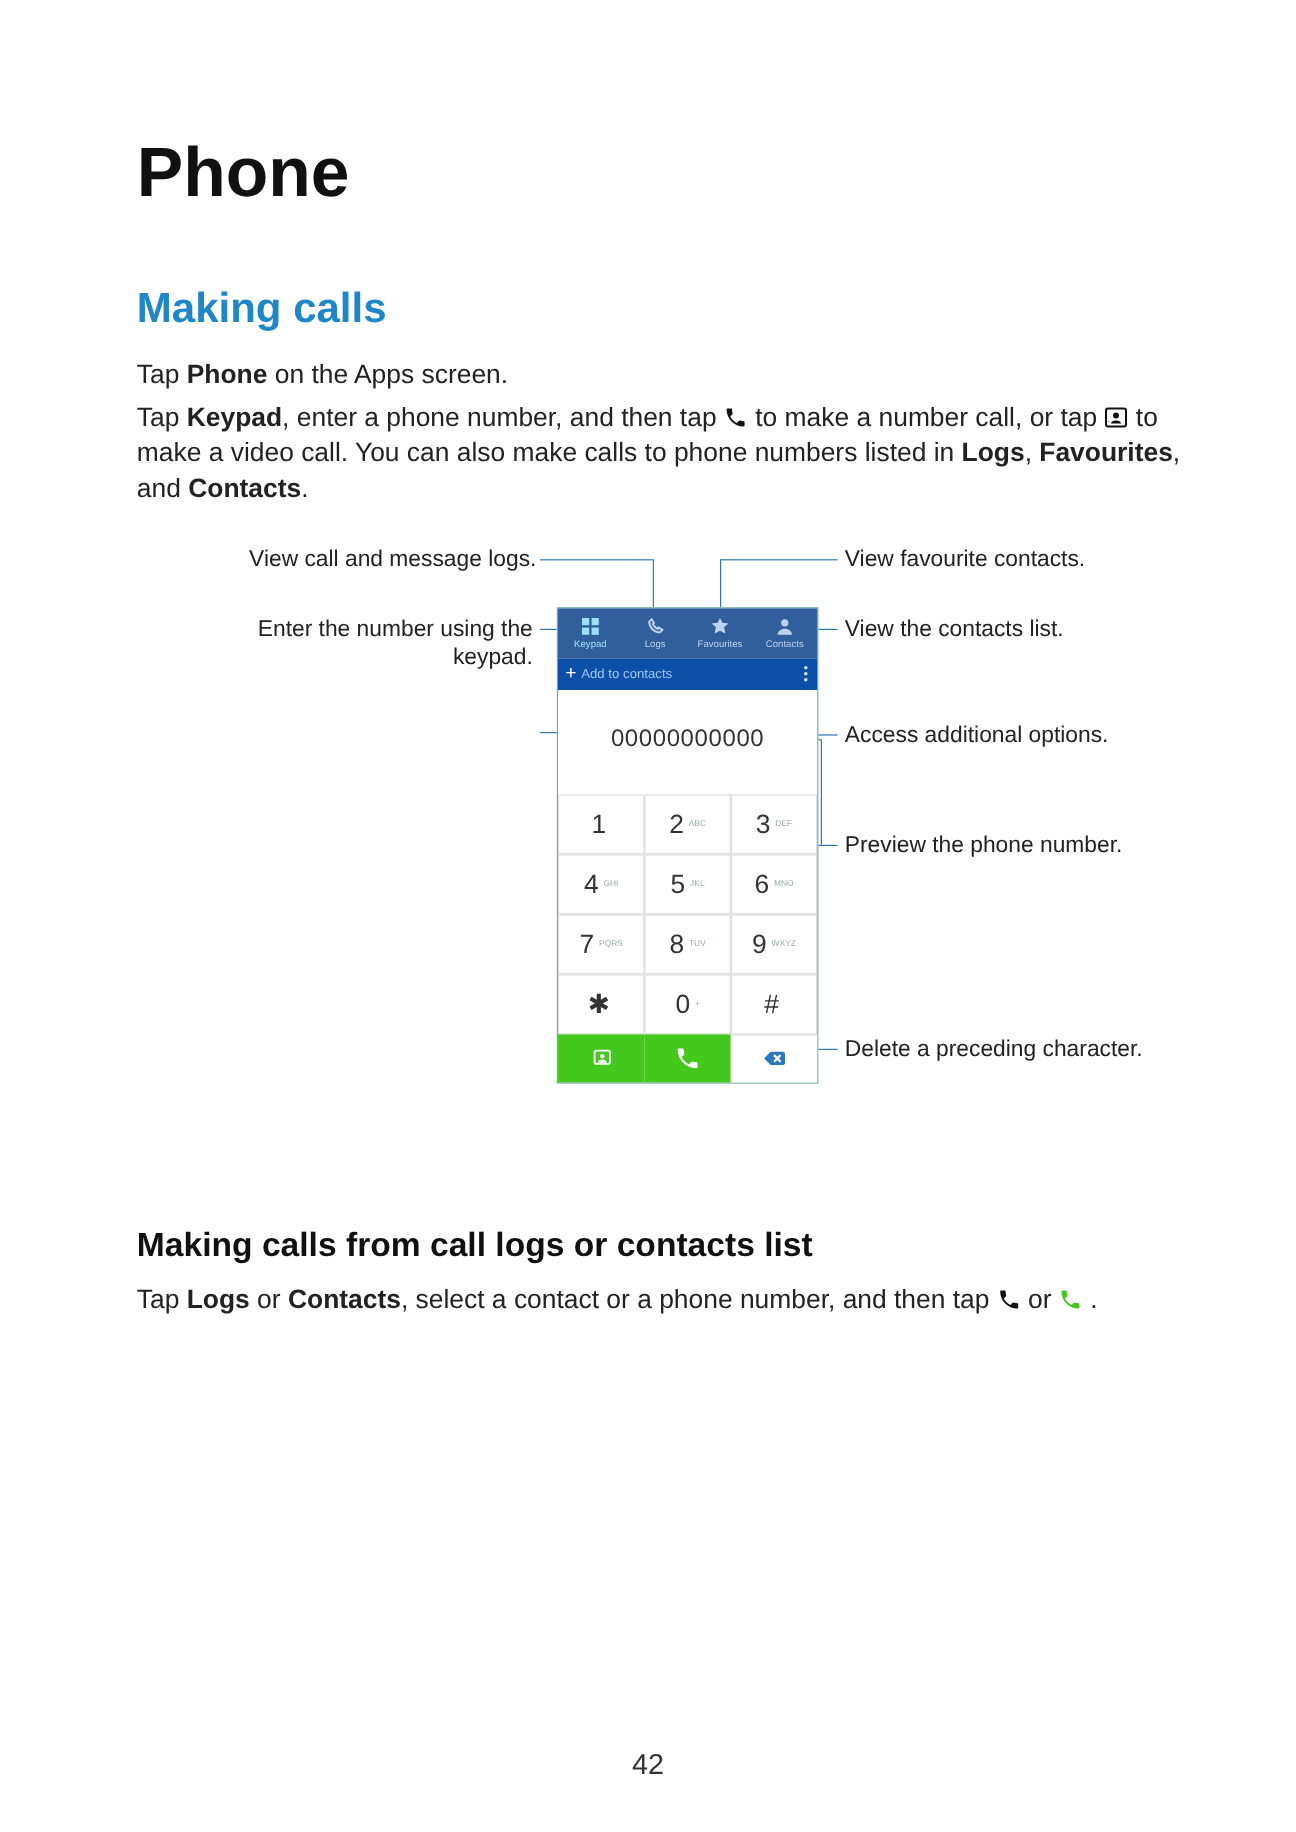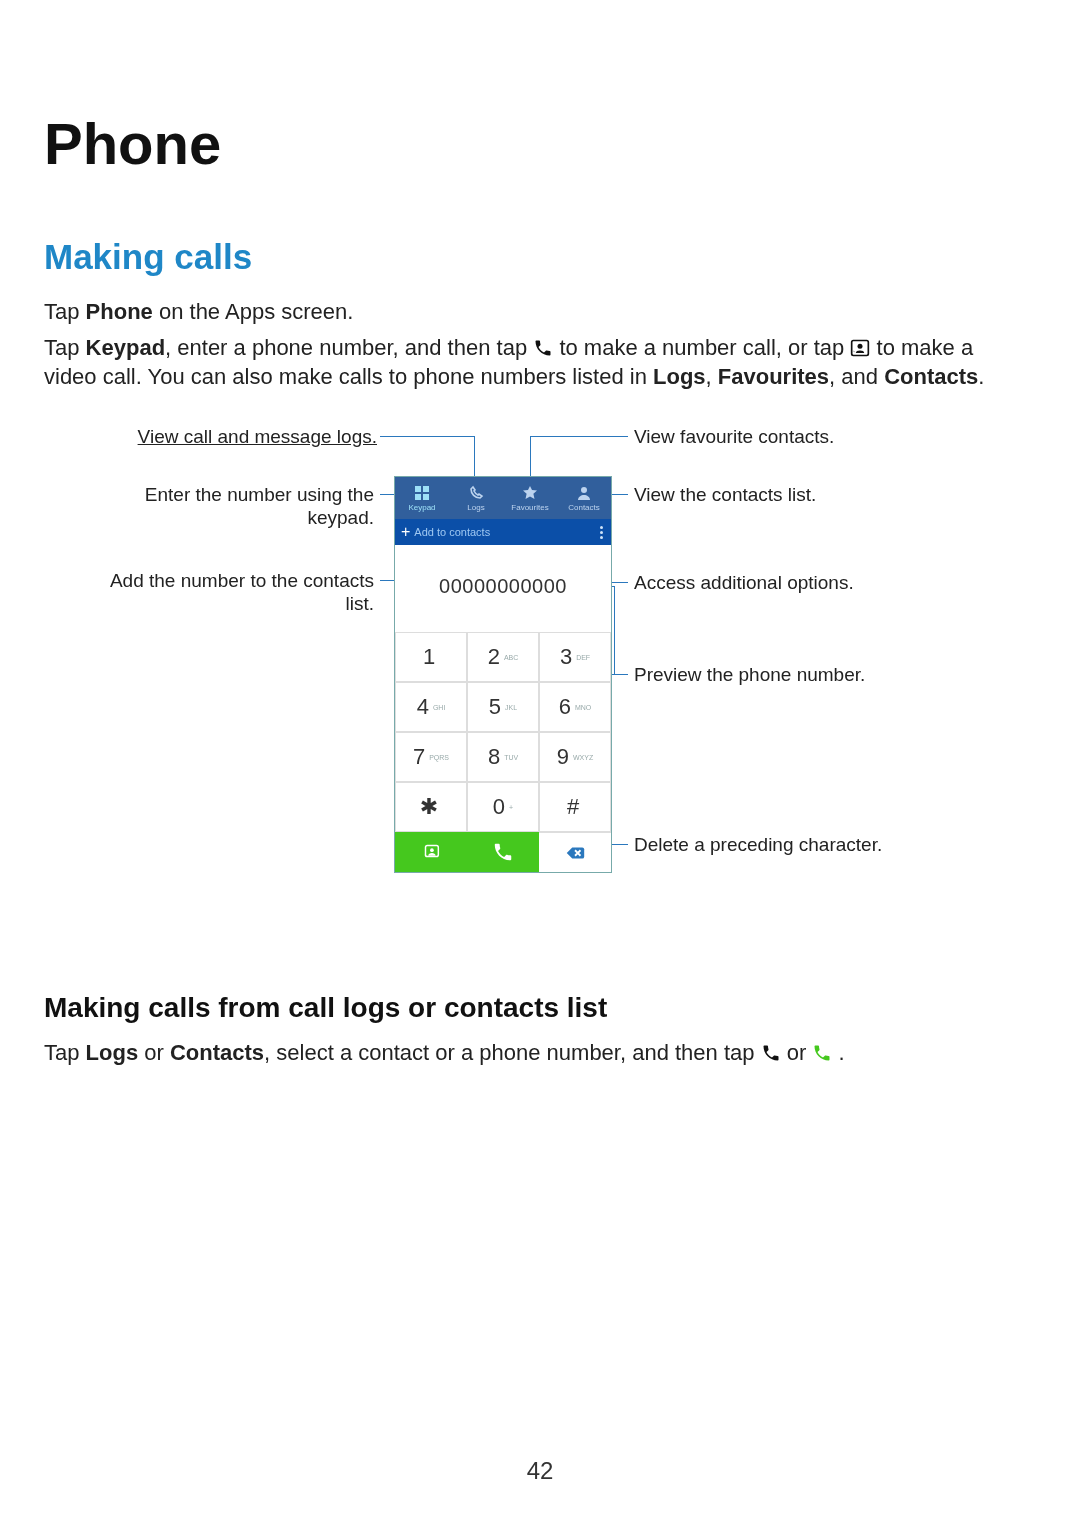--- a/index.html
+++ b/index.html
@@ -5,21 +5,21 @@
   body {
     margin: 0;
     font-family: "Segoe UI", "Helvetica Neue", Arial, sans-serif;
     background: #fff;
     color: #222;
     width: 1080px;
     height: 1527px;
     position: relative;
   }
   .page {
-    padding: 110px 75px 0 44px;
+    padding: 110px 75px 0 114px;
   }
   h1.page-title {
     font-size: 58px;
     font-weight: 700;
     margin: 0 0 60px 0;
     color: #111;
   }
   h2.section-title {
     font-size: 35px;
     font-weight: 700;
@@ -179,28 +179,24 @@
           <path fill="#111" d="M7 18c0-2 2-3 5-3s5 1 5 3H7z"></path>
           <circle cx="12" cy="10" r="3" fill="#111"></circle>
           <path fill="#111" d="M6 17c-1 0-2-1-2-2"></path>
         </svg>
     </span>
     <span> to make a video call. You can also make calls to phone numbers listed in </span><span class="b">Logs</span><span>, </span><span class="b">Favourites</span><span>, and </span><span class="b">Contacts</span><span>.</span>
   </p>
 
   <div class="diagram">
 
-    <div class="callout left" style="left:3px; top:10px; width:330px;text-decoration:underline;">View call and message logs.</div>
+    <div class="callout left" style="left:3px; top:10px; width:330px;">View call and message logs.</div>
     <div class="callout left" style="left:0; top:68px; width:330px;">
       <span>Enter the number using the</span><br>
       <span>keypad.</span>
-    </div>
-    <div class="callout left" style="left:0; top:154px; width:330px;">
-      <span>Add the number to the contacts</span><br>
-      <span>list.</span>
     </div>
 
     <div class="callout" style="left:590px; top:10px;">View favourite contacts.</div>
     <div class="callout" style="left:590px; top:68px;">View the contacts list.</div>
     <div class="callout" style="left:590px; top:156px;">Access additional options.</div>
     <div class="callout" style="left:590px; top:248px;">Preview the phone number.</div>
     <div class="callout" style="left:590px; top:418px;">Delete a preceding character.</div>
 
     <div class="lead h" style="left:336px; top:20px; width:94px;"></div>
     <div class="lead v" style="left:430px; top:20px; height:44px;"></div>

